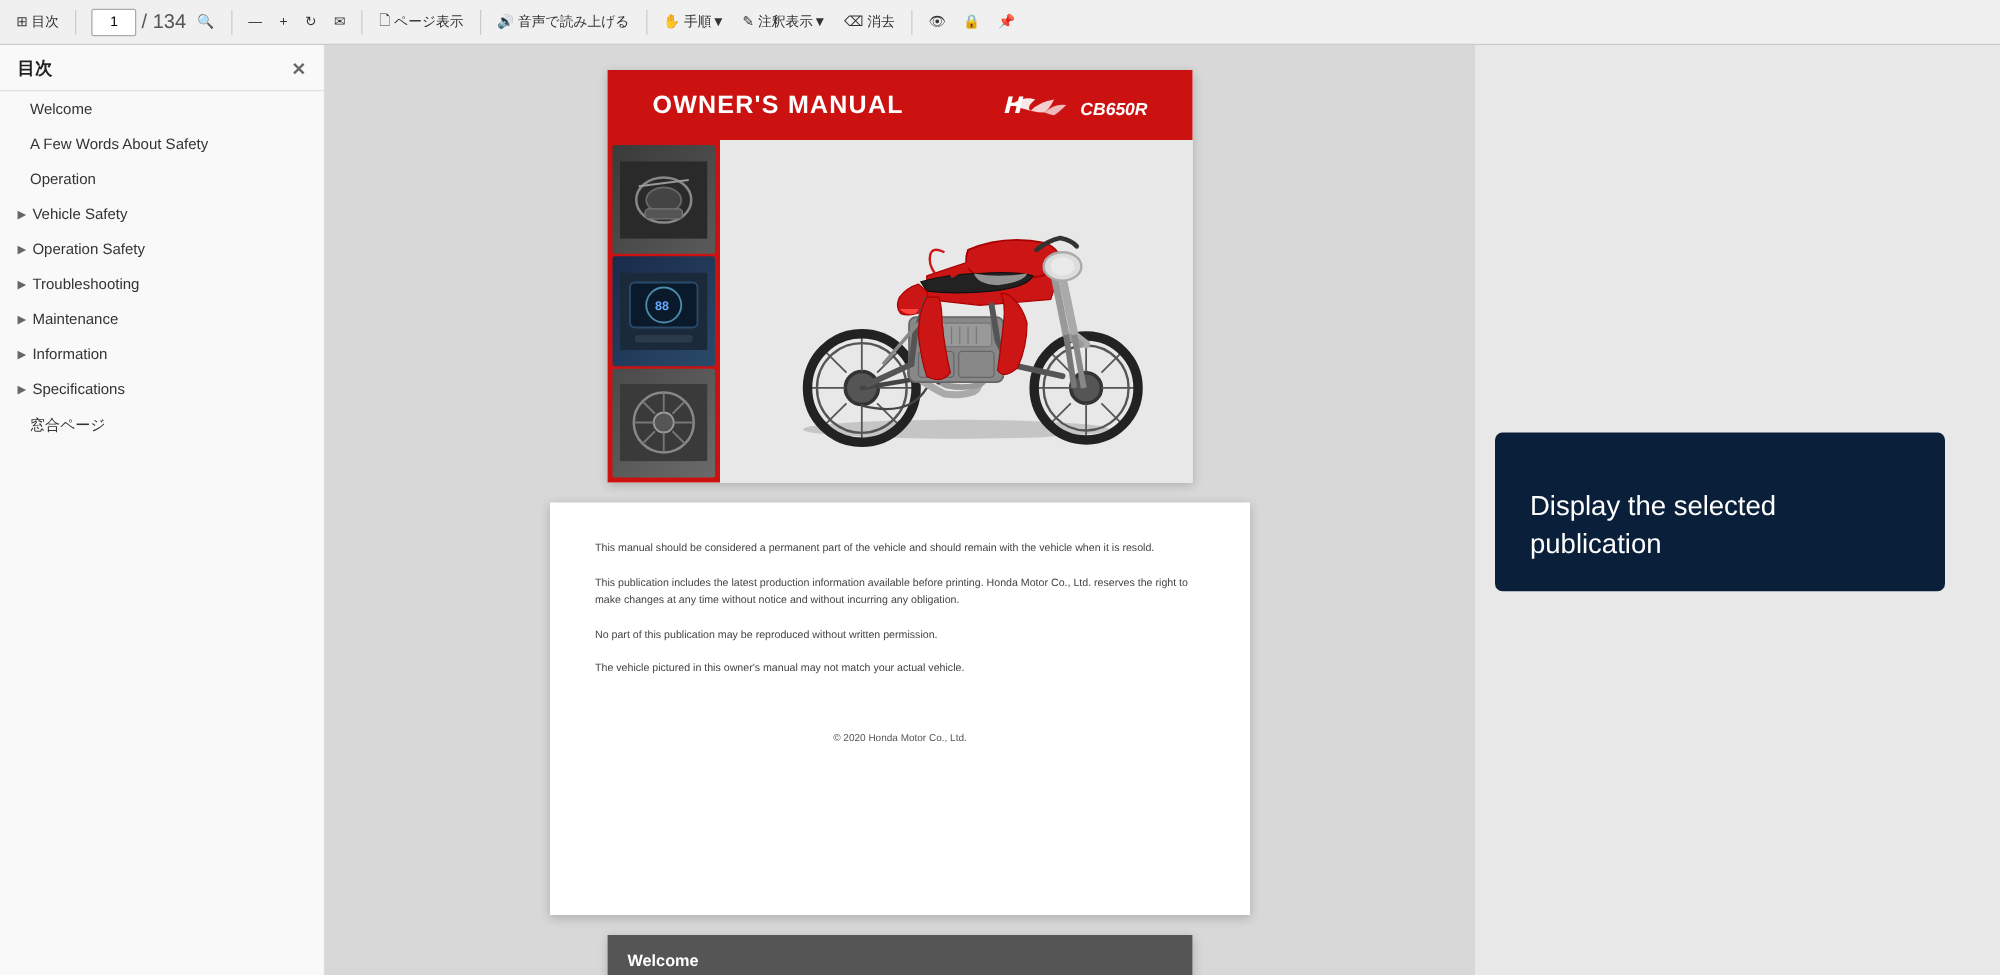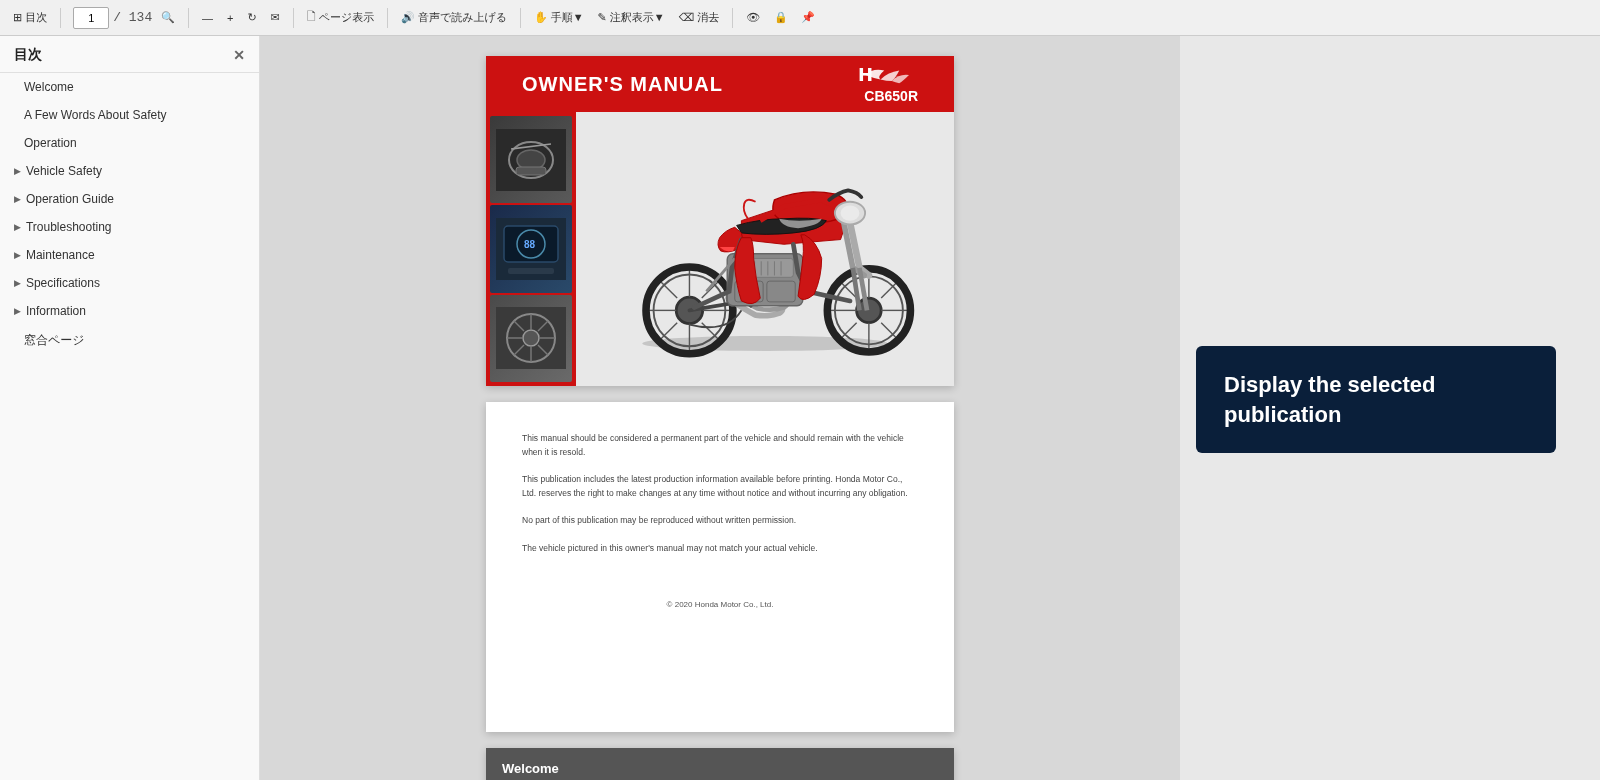--- a/index.html
+++ b/index.html
@@ -50,23 +50,22 @@
     #page-nav input {
       width: 36px;
       height: 22px;
       text-align: center;
       font-size: 11px;
       border: 1px solid #aaa;
       border-radius: 2px;
       background: white;
     }
     #page-nav span {
-      font-size: 13px;
+      font-size: 16px;
       color: #555;
-      font-family: Liberation Mono, monospace;
     }
 
     
     #main {
       display: flex;
       flex: 1;
       overflow: hidden;
     }
 
     
@@ -145,23 +144,24 @@
       padding: 0 36px;
     }
     .cover-title-text {
       color: white;
       font-size: 20px;
       font-weight: bold;
       letter-spacing: 1px;
     }
     .honda-logo-area {
       display: flex;
-      flex-direction: column;
+      flex-direction: row;
       align-items: flex-end;
       gap: 2px;
+      font-style: italic;
     }
     .honda-model {
       color: white;
       font-size: 14px;
       font-weight: bold;
     }
     .cover-body {
       display: flex;
       height: 274px;
       background: #e8e8e8;
@@ -202,21 +202,21 @@
     }
 
     
     .bike-svg {
       width: 340px;
       height: 230px;
     }
 
     
     #disclaimer-page {
-      width: 468px;
+      width: 560px;
       min-height: 330px;
       padding: 30px 36px;
     }
     .disclaimer-text {
       font-size: 8.5px;
       color: #444;
       line-height: 1.6;
       margin-bottom: 14px;
     }
     .disclaimer-footer {
@@ -258,22 +258,23 @@
     #tooltip-box {
       background: #0a1f3a;
       color: white;
       padding: 24px 28px;
       border-radius: 6px;
       max-width: 360px;
       margin-top: 290px;
     }
     #tooltip-box p {
       font-size: 22px;
-      font-weight: bold;
+      font-weight: normal;
       line-height: 1.35;
+      margin-top: 20px;
     }
   </style>
 </head>
 <body>
 
 <div id="toolbar">
   <div class="toolbar-btn">
     <span>⊞</span>
     <span>目次</span>
   </div>
@@ -346,33 +347,33 @@
     <div class="sidebar-item no-arrow">
       <span>A Few Words About Safety</span>
     </div>
     <div class="sidebar-item no-arrow">
       <span>Operation</span>
     </div>
     <div class="sidebar-item has-arrow">
       <span>Vehicle Safety</span>
     </div>
     <div class="sidebar-item has-arrow">
-      <span>Operation Guide</span>
+      <span>Operation Safety</span>
     </div>
     <div class="sidebar-item has-arrow">
       <span>Troubleshooting</span>
     </div>
     <div class="sidebar-item has-arrow">
       <span>Maintenance</span>
     </div>
     <div class="sidebar-item has-arrow">
+      <span>Information</span>
+    </div>
+    <div class="sidebar-item has-arrow">
       <span>Specifications</span>
-    </div>
-    <div class="sidebar-item has-arrow">
-      <span>Information</span>
     </div>
     <div class="sidebar-item no-arrow">
       <span>窓合ページ</span>
     </div>
   </div>
 
   <div id="content">
 
     <div class="pdf-page" id="cover-page">
       <div class="cover-header">

